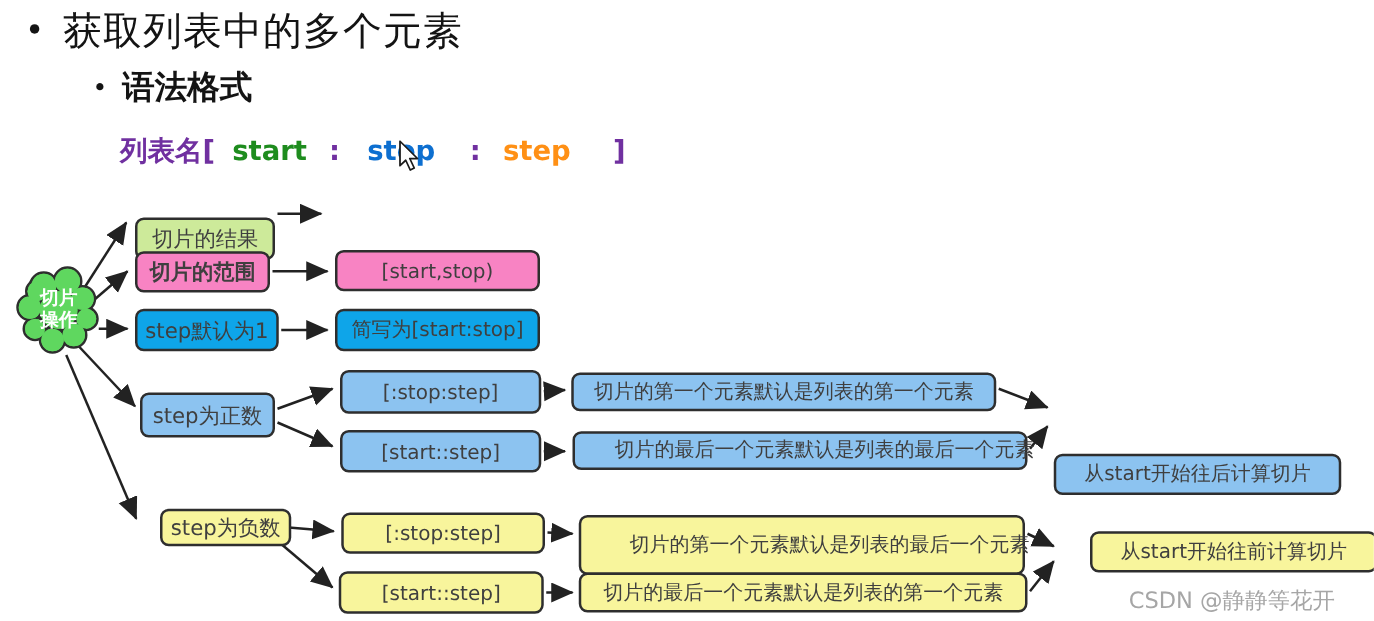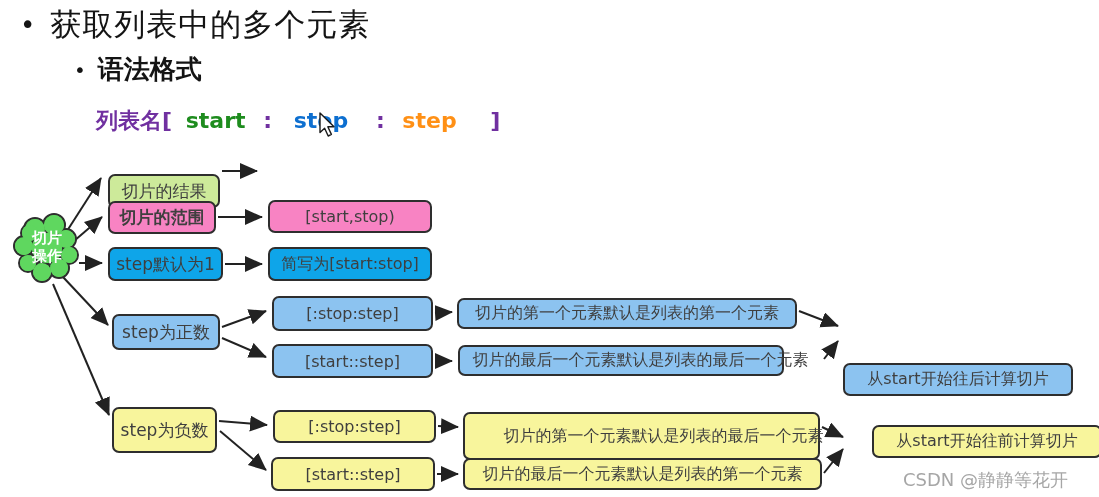--- a/index.html
+++ b/index.html
@@ -163,24 +163,24 @@
   <div class="bx lbl pink" style="left:108px;top:201px;width:108px;height:33px;font-weight:bold;">切片的范围</div>
   <div class="bx pink" style="left:268px;top:200px;width:164px;height:33px;">[start,stop)</div>
 
   <div class="bx lbl orange" style="left:108px;top:247px;width:115px;height:34px;">step默认为1</div>
   <div class="bx orange" style="left:268px;top:247px;width:164px;height:34px;">简写为[start:stop]</div>
 
   <div class="bx lbl blue" style="left:112px;top:314px;width:108px;height:36px;">step为正数</div>
   <div class="bx blue" style="left:272px;top:296px;width:161px;height:35px;">[:stop:step]</div>
   <div class="bx blue" style="left:272px;top:344px;width:161px;height:34px;">[start::step]</div>
   <div class="bx blue" style="left:457px;top:298px;width:340px;height:31px;">切片的第一个元素默认是列表的第一个元素</div>
-  <div class="bx blue" style="left:458px;top:345px;width:326px;height:31px;padding-left:39px;">切片的最后一个元素默认是列表的最后一个元素</div>
+  <div class="bx blue" style="left:458px;top:345px;width:364px;height:31px;padding-left:39px;">切片的最后一个元素默认是列表的最后一个元素</div>
   <div class="bx blue" style="left:843px;top:315px;width:230px;height:33px;margin-top:48px;">从start开始往后计算切片</div>
 
-  <div class="bx lbl yellow" style="left:112px;top:407px;width:105px;height:46px;">step为负数</div>
+  <div class="bx lbl yellow" style="left:128px;top:407px;width:105px;height:30px;">step为负数</div>
   <div class="bx yellow" style="left:273px;top:410px;width:163px;height:33px;">[:stop:step]</div>
   <div class="bx yellow" style="left:271px;top:457px;width:164px;height:34px;">[start::step]</div>
   <div class="bx yellow" style="left:463px;top:412px;width:357px;height:48px;padding-left:44px;">切片的第一个元素默认是列表的最后一个元素</div>
   <div class="bx yellow" style="left:463px;top:458px;width:359px;height:32px;">切片的最后一个元素默认是列表的第一个元素</div>
   <div class="bx yellow" style="left:840px;top:425px;width:230px;height:33px;margin-left:32px;">从start开始往前计算切片</div>
 
   <div class="watermark">CSDN @静静等花开</div>
 
 </div>
 

